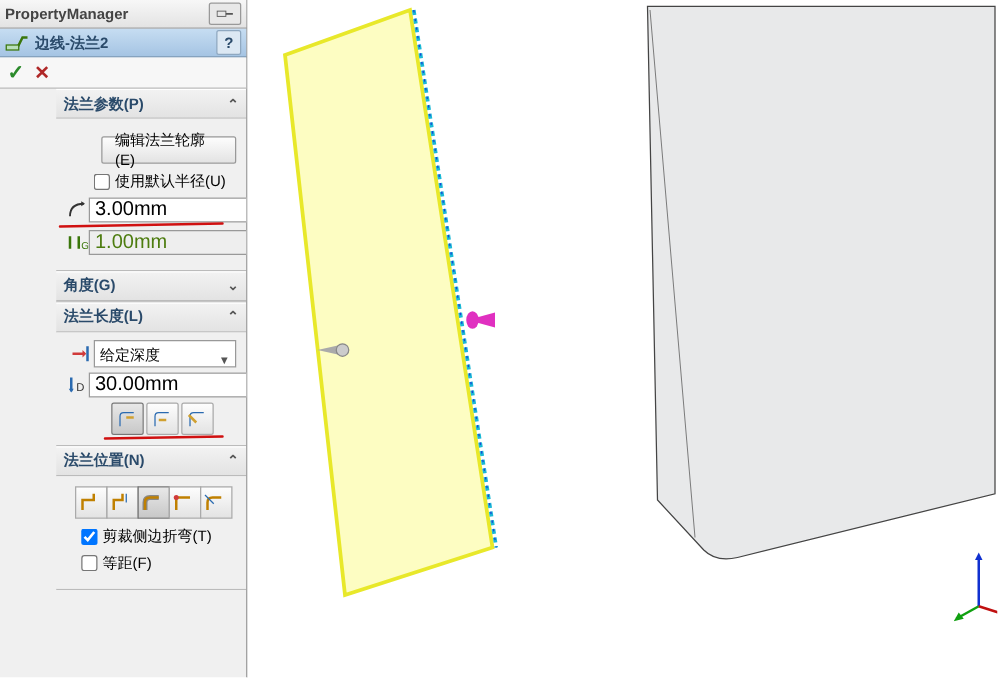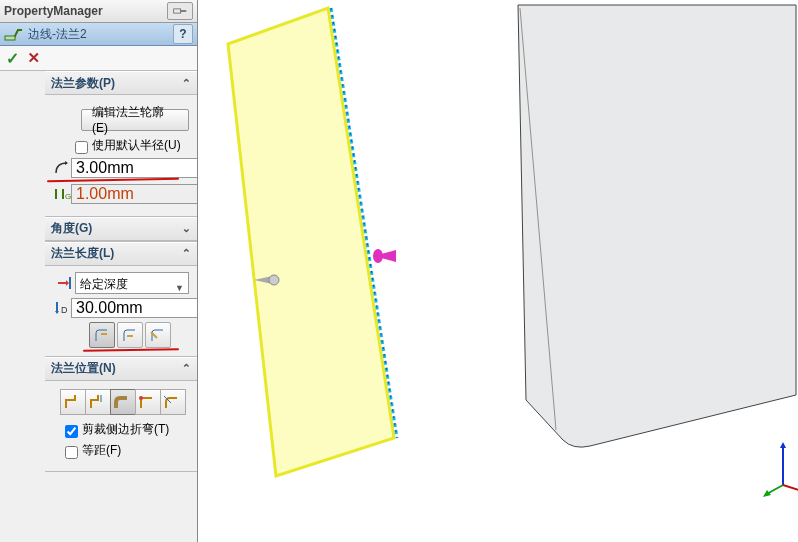--- a/index.html
+++ b/index.html
@@ -4,40 +4,40 @@
 <style>
 html,body{margin:0;padding:0;font-family:"Microsoft YaHei",Arial,sans-serif;font-size:12px;background:#fff;}
 .app{width:798px;height:542px;display:flex;position:relative;}
 .panel{width:198px;height:100%;box-sizing:border-box;background:#f0f0f0;border-right:1px solid #888;display:flex;flex-direction:column;}
 .panel-title{height:22px;background:linear-gradient(#f7f7f7,#e3e3e3);border-bottom:1px solid #999;display:flex;align-items:center;padding:0 4px;font-weight:bold;color:#444;}
 .panel-title .sp{flex:1;}
 .panel-title .pin{width:24px;height:16px;background:#e8e8e8;border:1px solid #999;border-radius:2px;display:flex;align-items:center;justify-content:center;}
 .panel-title .pin svg{width:14px;height:10px;}
 .cmd-title{height:22px;background:linear-gradient(#c6ddf2,#a5c4e3);border-bottom:1px solid #6a8db0;display:flex;align-items:center;padding:0 4px;}
 .cmd-title .ico{width:20px;height:18px;display:flex;align-items:center;justify-content:center;margin-right:4px;}
-.cmd-title .t{flex:1;font-weight:normal;color:#2a4a6a;}
+.cmd-title .t{flex:1;font-weight:bold;color:#2a4a6a;}
 .cmd-title .help{width:18px;height:18px;border:1px solid #8fa8c0;background:#dce8f3;border-radius:2px;display:flex;align-items:center;justify-content:center;font-weight:bold;color:#2a4a6a;}
 .okcancel{height:24px;display:flex;align-items:center;padding:0 6px;gap:8px;background:#f7f7f7;border-bottom:1px solid #bbb;}
 .okcancel .ok{color:#2b8a2b;font-weight:bold;font-size:16px;}
 .okcancel .x{color:#b02828;font-weight:bold;font-size:15px;}
 .scroll{flex:1;overflow-y:auto;overflow-x:hidden;padding-left:45px;}
 .section{border-bottom:1px solid #bbb;}
 .section-h{height:22px;background:linear-gradient(#f2f2f2,#e3e3e3);border-top:1px solid #fff;border-bottom:1px solid #bbb;display:flex;align-items:center;padding:0 6px;font-weight:bold;color:#2a4a6a;}
 .section-h .sp{flex:1;}
 .section-h .chev{font-size:11px;color:#555;}
 .section-b{padding:6px 8px 8px 8px;background:#f0f0f0;}
 .row{display:flex;align-items:center;margin-bottom:4px;}
 .ico-slot{width:22px;display:flex;align-items:center;justify-content:center;}
 .edgebox{flex:1;height:42px;border:1px solid #5a9bd5;background:#fff;padding:2px 4px;font-size:11px;color:#555;}
 .btn{height:20px;border:1px solid #999;background:linear-gradient(#fdfdfd,#e3e3e3);border-radius:2px;padding:0 10px;font-size:12px;display:inline-flex;align-items:center;cursor:pointer;}
-.chkrow{display:flex;align-items:flex-end;margin-left:22px;margin-bottom:4px;}
+.chkrow{display:flex;align-items:center;margin-left:22px;margin-bottom:4px;}
 .chkrow input{margin:0 4px 0 0;}
 .spin{flex:1;display:flex;height:20px;}
 .spin input{flex:1;min-width:0;border:1px solid #999;background:#fff;padding:0 4px;font-size:16px;height:20px;box-sizing:border-box;}
-.spin-dis input{background:#eee;color:#c2410c;}
+.spin-dis input{background:#eee;color:#4d7c0f;}
 .spin .btns{width:16px;display:flex;flex-direction:column;}
 .spin .btns div{flex:1;border:1px solid #999;border-left:none;background:linear-gradient(#fdfdfd,#e3e3e3);font-size:7px;display:flex;align-items:center;justify-content:center;cursor:pointer;}
 .spin .btns div:first-child{border-bottom:none;}
 .sel{flex:1;height:20px;border:1px solid #999;background:#fff;display:flex;align-items:flex-end;padding:0 4px;font-size:12px;}
 .sel .sp{flex:1;}
 .sel .dd{font-size:9px;color:#555;}
 .icon-btns{display:flex;gap:2px;margin-left:36px;margin-top:4px;}
 .icon-btn{width:24px;height:24px;border:1px solid #aaa;background:linear-gradient(#fdfdfd,#e3e3e3);border-radius:2px;display:flex;align-items:center;justify-content:center;cursor:pointer;}
 .icon-btn.sel2{background:linear-gradient(#e8e8e8,#c8c8c8);border-color:#777;}
 .icon-btns2{display:flex;gap:0;margin-left:8px;margin-top:2px;}

